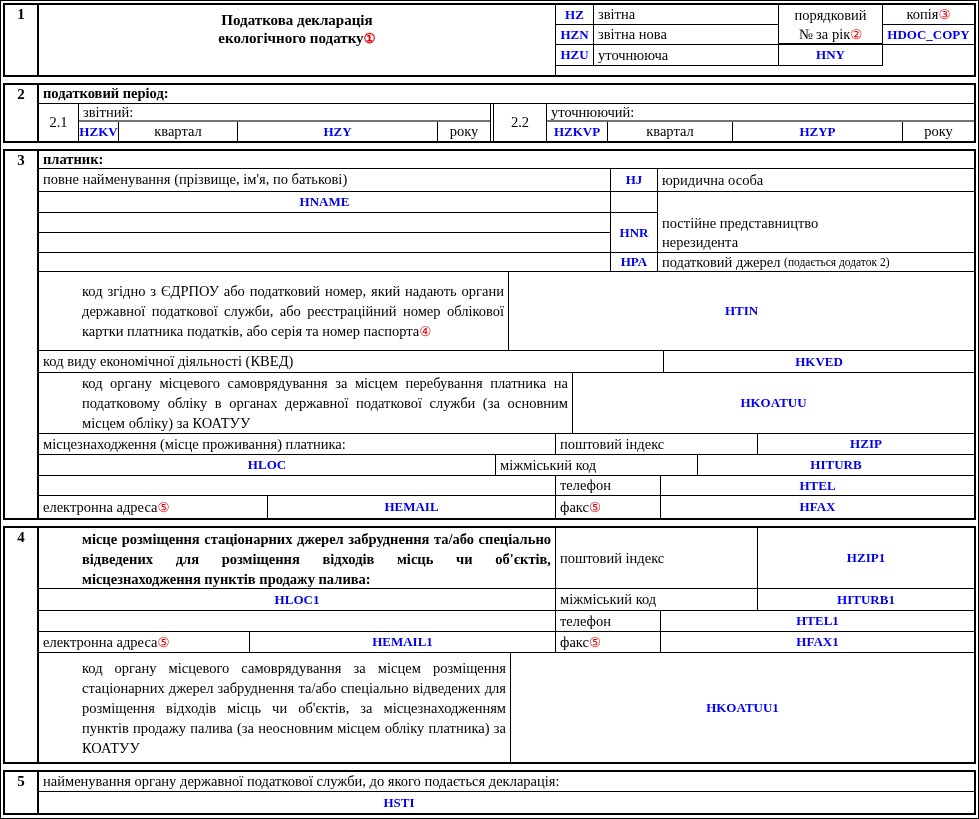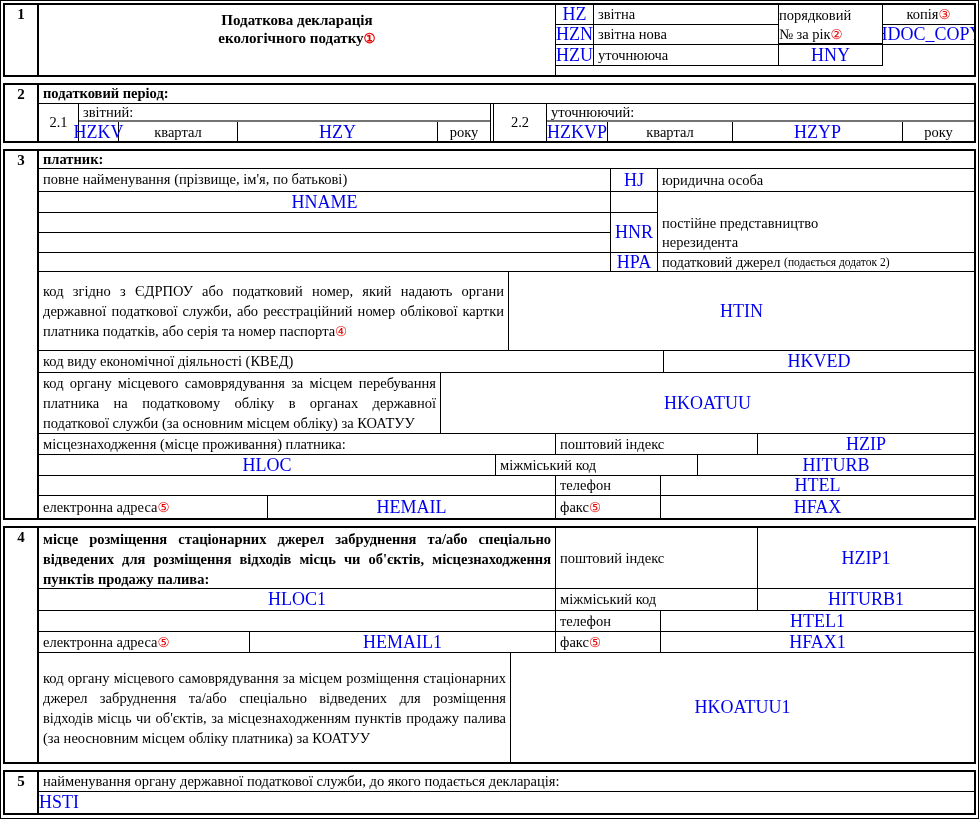--- a/index.html
+++ b/index.html
@@ -17,27 +17,27 @@
     width: 34px; border-right: 2px solid #000;
     font-weight: bold; font-size: 15px; text-align: center;
     padding-top: 1px; flex: 0 0 34px;
   }
   .body { flex: 1; display: flex; flex-direction: column; min-width: 0; }
   .row { display: flex; }
   .br { border-right: 1px solid #000; }
   .bb { border-bottom: 1px solid #000; }
   .bb2 { border-bottom: 2px solid #000; }
   .pl { padding-left: 4px; padding-right: 15px; }
-  .ctr { text-align: left; }
+  .ctr { text-align: center; }
   .vctr { display: flex; align-items: center; }
   .hctr { display: flex; align-items: center; justify-content: center; }
   .bold { font-weight: bold; }
-  .code { color: #0000ee; font-weight: normal; font-size: 18px; }
+  .code { color: #0000ee; font-weight: bold; font-size: 13px; }
   .note { color: #e60000; font-size: 13.5px; }
-  .just { text-align: justify; line-height: 20px; }
+  .just { text-align: justify; line-height: 20px; margin-left: 39px; }
   .small { font-size: 11.5px; }
   
   .s1-title { width: 517px; border-right: 1px solid #000; text-align: center;
               font-weight: bold; font-size: 15px; line-height: 18px; padding-top: 6px; }
   .s1-grid { flex: 1; display: grid;
              grid-template-columns: 38px 185px 104px 1fr;
              grid-template-rows: 20px 20px 21px 1fr; }
   
   .s2-sub { display: flex; height: 37px; }
   .s2-hdr { height: 18px; border-bottom: 2px solid #737373; padding-left: 4px; }
@@ -144,21 +144,21 @@
         </div>
         <div class="hctr code" style="flex:1">HTIN</div>
       </div>
 
       <div class="row bb" style="height:22px">
         <div class="br pl vctr" style="width:625px">код виду економічної діяльності (КВЕД)</div>
         <div class="hctr code" style="flex:1">HKVED</div>
       </div>
 
       <div class="row bb" style="height:61px">
-        <div class="br vctr" style="width:402px;padding:1px 4px">
+        <div class="br vctr" style="width:534px;padding:1px 4px">
           <span class="just" style="display:block">код органу місцевого самоврядування за місцем перебування платника на податковому обліку в органах державної податкової служби (за основним місцем обліку) за КОАТУУ</span>
         </div>
         <div class="hctr code" style="flex:1">HKOATUU</div>
       </div>
 
       <div class="row bb" style="height:21px">
         <div class="br pl vctr" style="width:517px">місцезнаходження (місце проживання) платника:</div>
         <div class="br pl vctr" style="width:202px">поштовий індекс</div>
         <div class="hctr code" style="flex:1">HZIP</div>
       </div>

